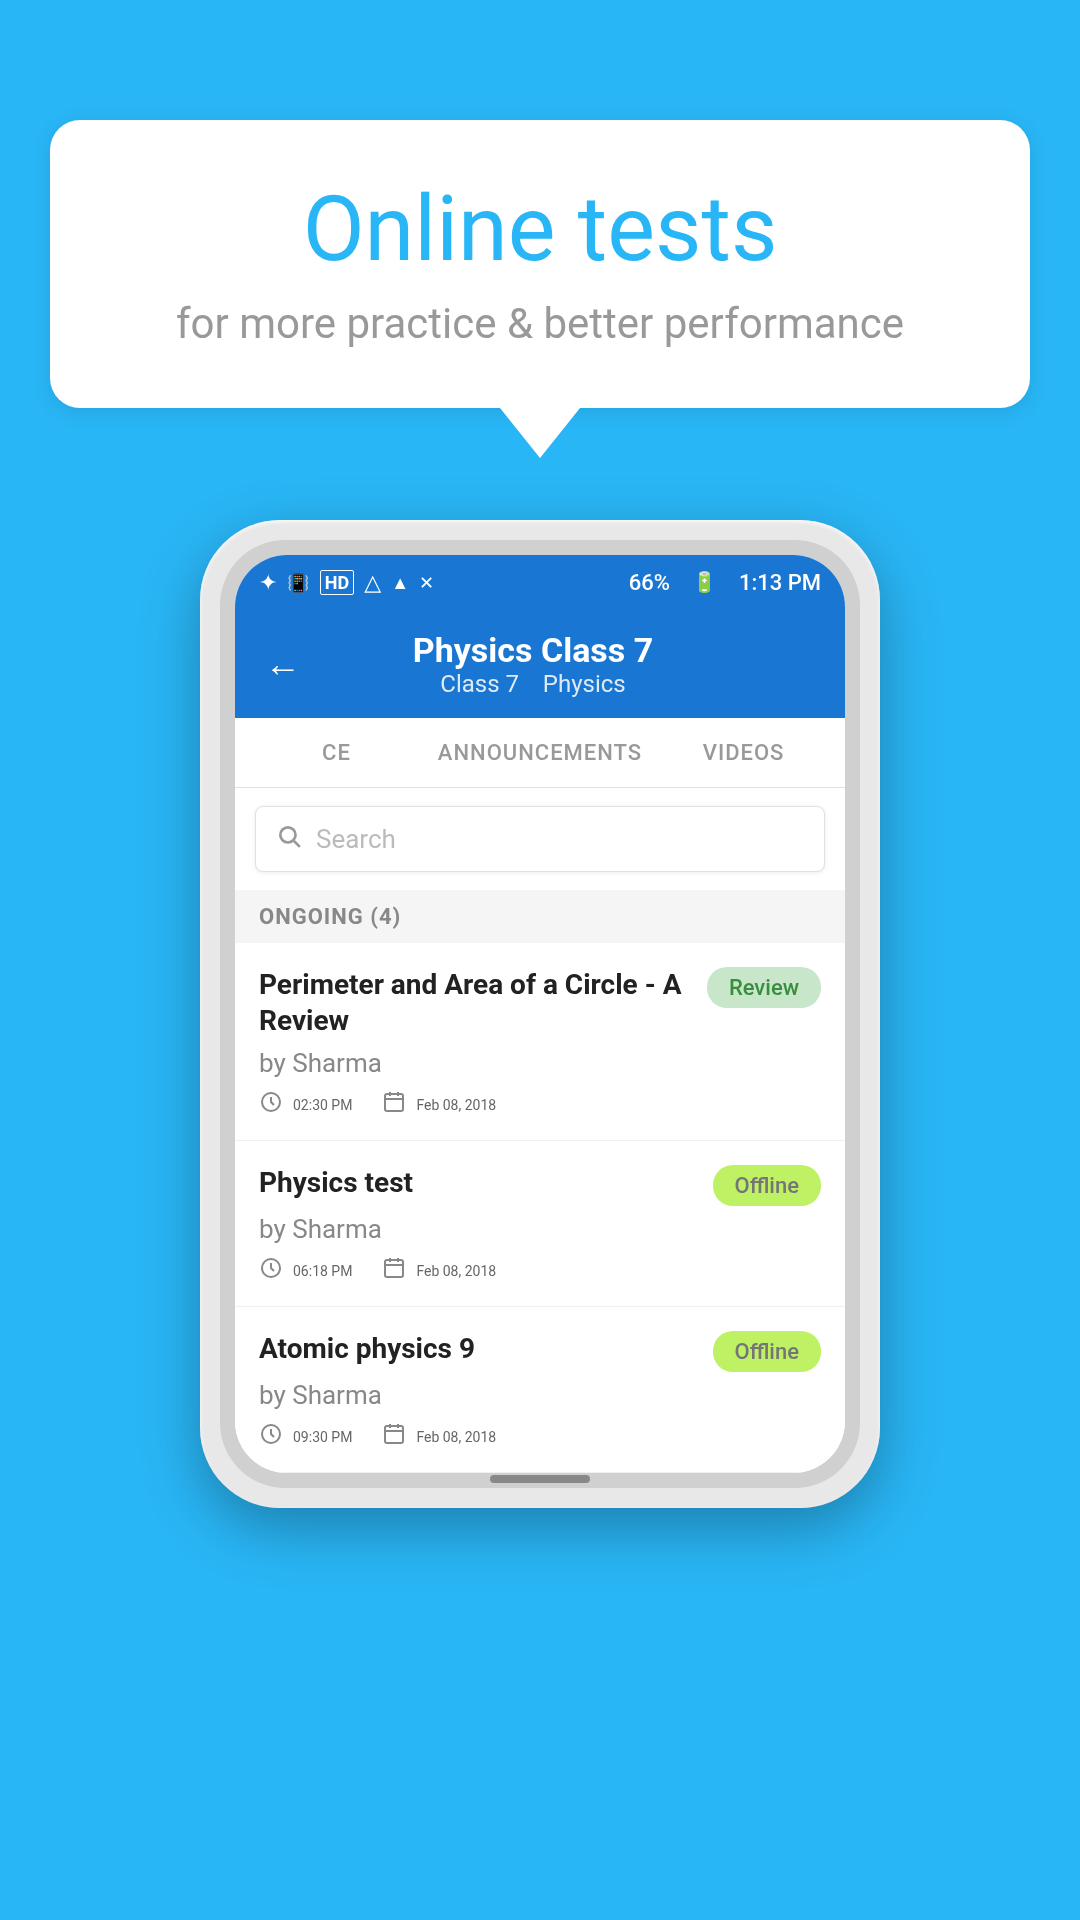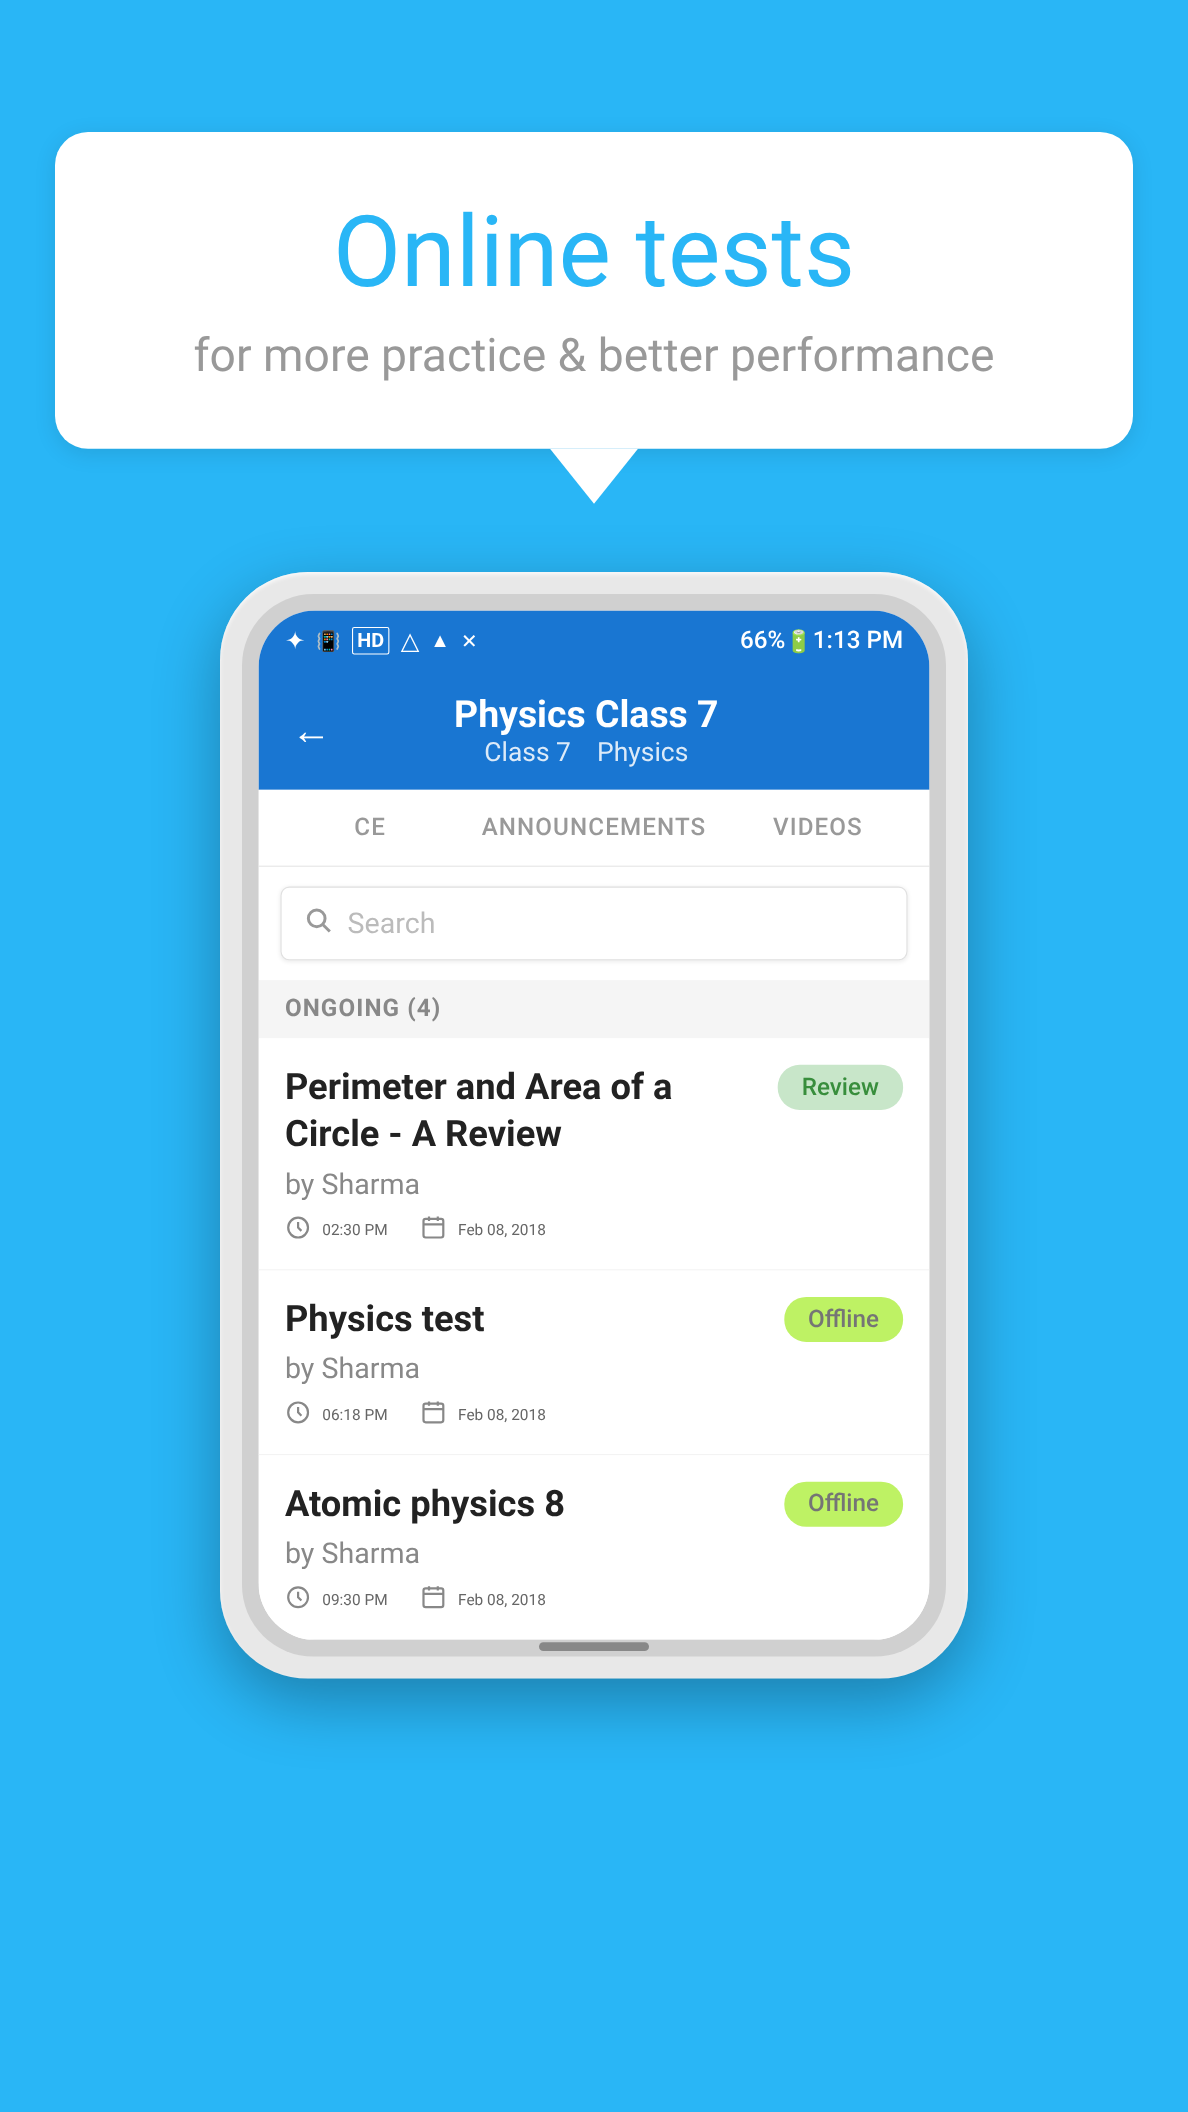--- a/index.html
+++ b/index.html
@@ -144,22 +144,22 @@
       gap: 10px;
     }
 
     .status-icon {
       color: white;
       font-size: 22px;
     }
 
     .status-bar-right {
       display: flex;
-      align-items: center;
-      gap: 0;
+      align-items: flex-start;
+      gap: 22px;
     }
 
     .status-text {
       color: white;
       font-size: 22px;
       font-weight: 500;
     }
 
     
     .app-bar {
@@ -271,21 +271,21 @@
     }
 
     .test-item-header {
       display: flex;
       align-items: flex-start;
       justify-content: space-between;
       margin-bottom: 8px;
     }
 
     .test-title {
-      font-size: 33px;
+      font-size: 28px;
       font-weight: 700;
       color: #222;
       flex: 1;
       margin-right: 16px;
       line-height: 1.3;
     }
 
     .status-badge {
       padding: 8px 22px;
       border-radius: 20px;
@@ -462,21 +462,21 @@
                     <line x1="16" y1="2" x2="16" y2="6"></line>
                   </svg>
                 </span>
                 <span class="meta-text">Feb 08, 2018</span>
               </div>
             </div>
           </div>
 
           <div class="test-item">
             <div class="test-item-header">
-              <div class="test-title">Atomic physics 8</div>
+              <div class="test-title">Atomic physics 9</div>
               <div class="status-badge status-offline">Offline</div>
             </div>
             <div class="test-author">by Sharma</div>
             <div class="test-meta">
               <div class="meta-item">
                 <span class="meta-icon">
                   <svg width="24" height="24" viewBox="0 0 24 24" fill="none" stroke="#888" stroke-width="2">
                     <circle cx="12" cy="12" r="9"></circle>
                     <polyline points="12 7 12 12 15 15"></polyline>
                   </svg>

